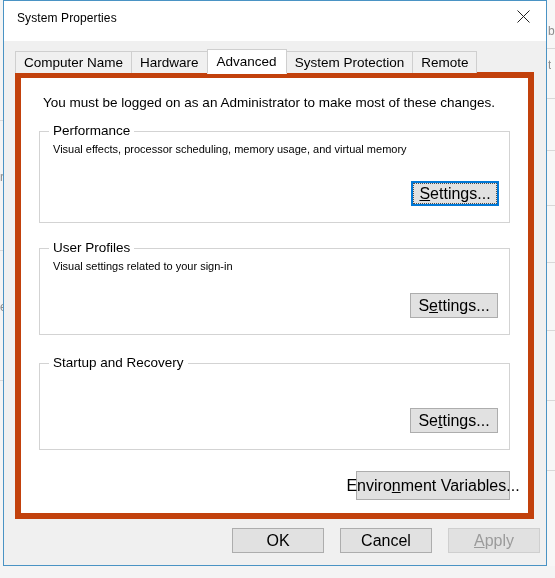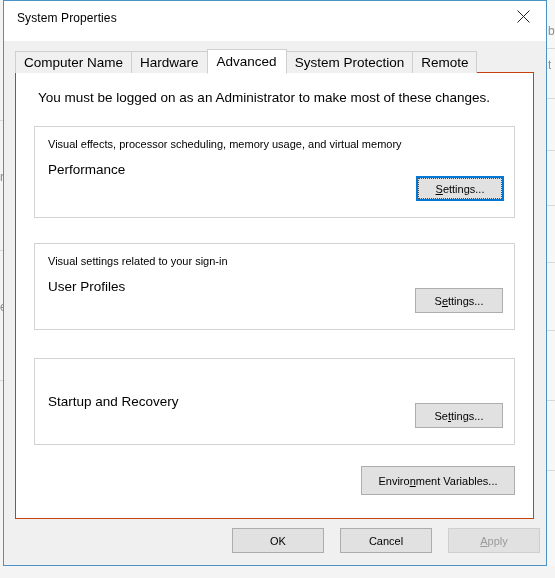--- a/index.html
+++ b/index.html
@@ -124,21 +124,21 @@
   }
 
   
   #tabpanel {
     position: absolute;
     left: 11px;
     right: 12px;
     top: 31px;
     bottom: 46px;
     background: #ffffff;
-    border: 1px solid #c2410c;
+    border: 6px solid #c2410c;
     z-index: 1;
   }
 
   #admin-note {
     position: absolute;
     left: 22px;
     top: 17px;
     font-size: 13.5px;
     color: #000000;
     white-space: nowrap;
@@ -154,38 +154,37 @@
   }
   .group-legend {
     position: absolute;
     left: 9px;
     top: -9px;
     background: #ffffff;
     padding: 0 4px;
     font-size: 13.5px;
     color: #000000;
     white-space: nowrap;
-    margin-top: 44px;
   }
   .group-desc {
     position: absolute;
     left: 13px;
     top: 11px;
     font-size: 11px;
     color: #000000;
     white-space: nowrap;
   }
 
   
   .btn {
     box-sizing: border-box;
     background: #e1e1e1;
     border: 1px solid #adadad;
     font-family: "Liberation Sans", sans-serif;
-    font-size: 11px;
+    font-size: 16px;
     color: #000000;
     display: flex;
     align-items: center;
     justify-content: center;
     cursor: default;
     white-space: nowrap;
     user-select: none;
     padding: 0;
   }
   .btn.focused {

